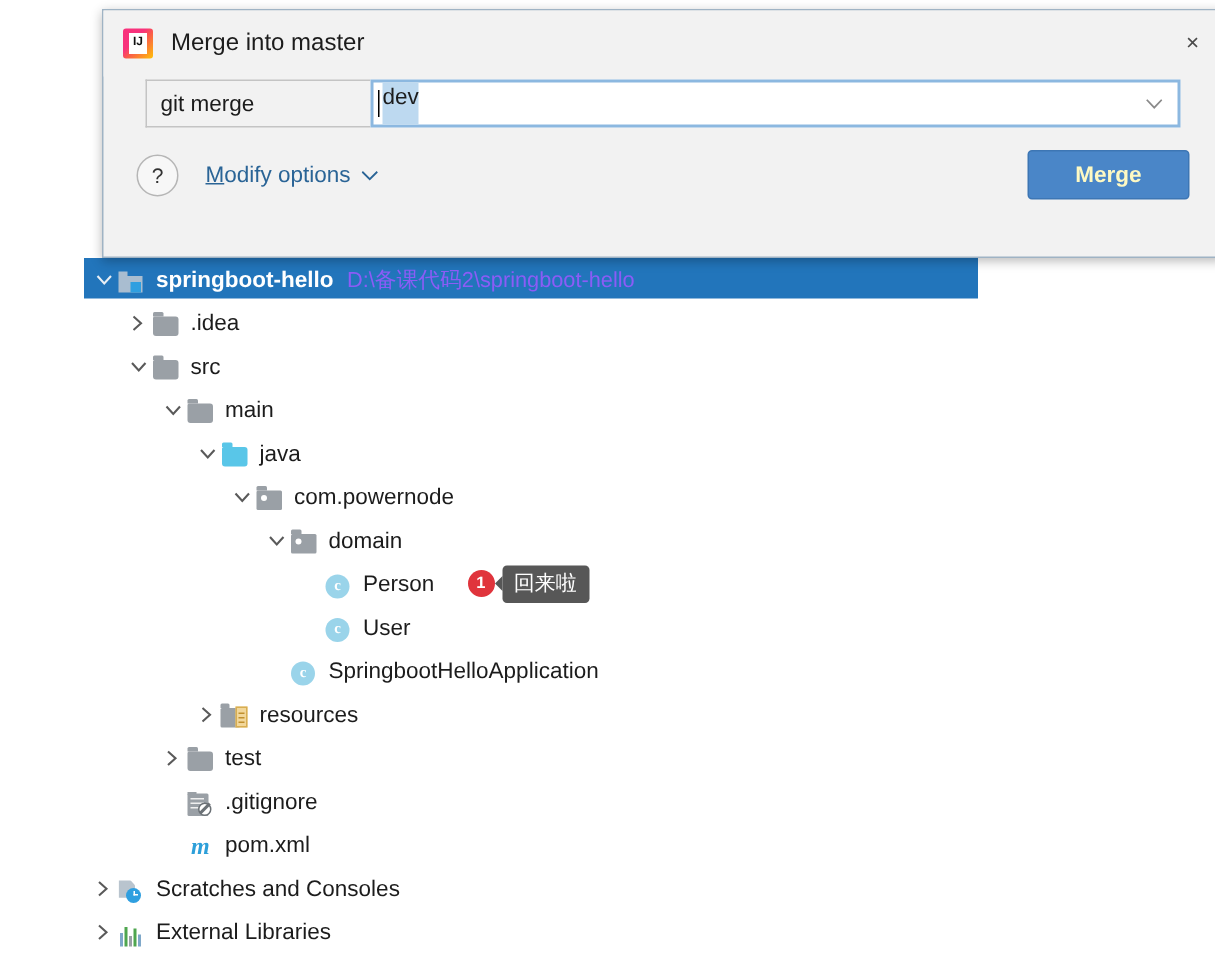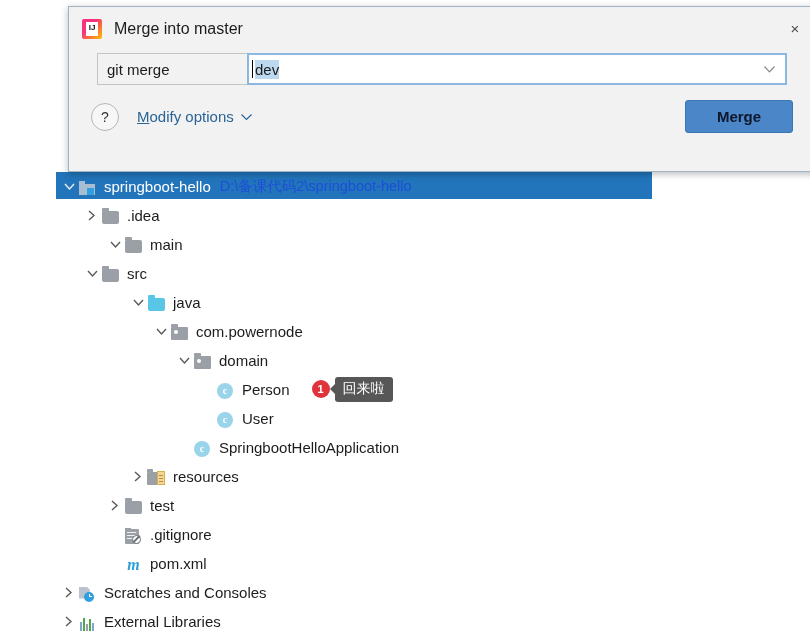--- a/index.html
+++ b/index.html
@@ -49,25 +49,25 @@
   .arrow.light { color: #e8eef4; }
   .arrow svg { display:block; margin:0 auto; }
 
   .ic {
     flex: 0 0 20px;
     width: 20px; height: 18px;
     margin-right: 6px;
     position: relative;
   }
   .label { line-height: 1; }
-  .label.bold { font-weight: normal; }
+  .label.bold { font-weight: bold; }
   .label.white { color: #ffffff; }
   .path {
     margin-left: 9px;
-    color: #1d4ed8;
+    color: #8b5cf6;
     font-size: 14.5px;
   }
 
   
   .folder {
     position: absolute; left: 1px; top: 4px;
     width: 17px; height: 13px;
     background: #9aa0a6;
     border-radius: 1px 2px 2px 2px;
   }
@@ -334,21 +334,21 @@
     font-size: 15px;
     color: #1c1c1c;
   }
   .combo {
     position: relative;
     flex: 1;
     height: 32px;
     box-sizing: border-box;
     background: #ffffff;
     border: 2px solid #8cb8e0;
-    display: flex; align-items: center;
+    display: flex; 
     padding-left: 6px;
   }
   .combo .caret {
     position: absolute;
     left: 3px; top: 5px;
     width: 1px; height: 18px;
     background: #000;
   }
   .combo .val {
     font-size: 15px;
@@ -401,21 +401,21 @@
     height: 33px;
     min-width: 108px;
     box-sizing: border-box;
     border-radius: 3px;
     font-size: 15px;
     display: flex; align-items: center; justify-content: center;
   }
   .btn.primary {
     background: #4a86c8;
     border: 1px solid #3d76b4;
-    color: #0f172a;
+    color: #fef9c3;
     font-weight: bold;
     text-align: center;
   }
   .btn.secondary {
     background: #fbfbfb;
     border: 1px solid #bdbdbd;
     color: #1c1c1c;
   }
 </style>
 </head>
@@ -445,42 +445,42 @@
         <svg width="8" height="11" viewBox="0 0 8 11">
           <path d="M1 1 L6 5.5 L1 10" fill="none" stroke="currentColor" stroke-width="1.4"></path>
         </svg>
       </span>
       <span class="ic">
         <span class="folder"></span>
       </span>
       <span class="label">.idea</span>
     </div>
     <div class="row">
-      <span style="flex:0 0 106px"></span>
+      <span style="flex:0 0 83px"></span>
       <span class="arrow">
         <svg width="11" height="8" viewBox="0 0 11 8">
           <path d="M1 1 L5.5 6 L10 1" fill="none" stroke="currentColor" stroke-width="1.4"></path>
         </svg>
       </span>
       <span class="ic">
         <span class="folder"></span>
       </span>
-      <span class="label">main</span>
-    </div>
-    <div class="row">
-      <span style="flex:0 0 83px"></span>
+      <span class="label">src</span>
+    </div>
+    <div class="row">
+      <span style="flex:0 0 106px"></span>
       <span class="arrow">
         <svg width="11" height="8" viewBox="0 0 11 8">
           <path d="M1 1 L5.5 6 L10 1" fill="none" stroke="currentColor" stroke-width="1.4"></path>
         </svg>
       </span>
       <span class="ic">
         <span class="folder"></span>
       </span>
-      <span class="label">src</span>
+      <span class="label">main</span>
     </div>
     <div class="row">
       <span style="flex:0 0 129px"></span>
       <span class="arrow">
         <svg width="11" height="8" viewBox="0 0 11 8">
           <path d="M1 1 L5.5 6 L10 1" fill="none" stroke="currentColor" stroke-width="1.4"></path>
         </svg>
       </span>
       <span class="ic">
         <span class="folder blue"></span>

